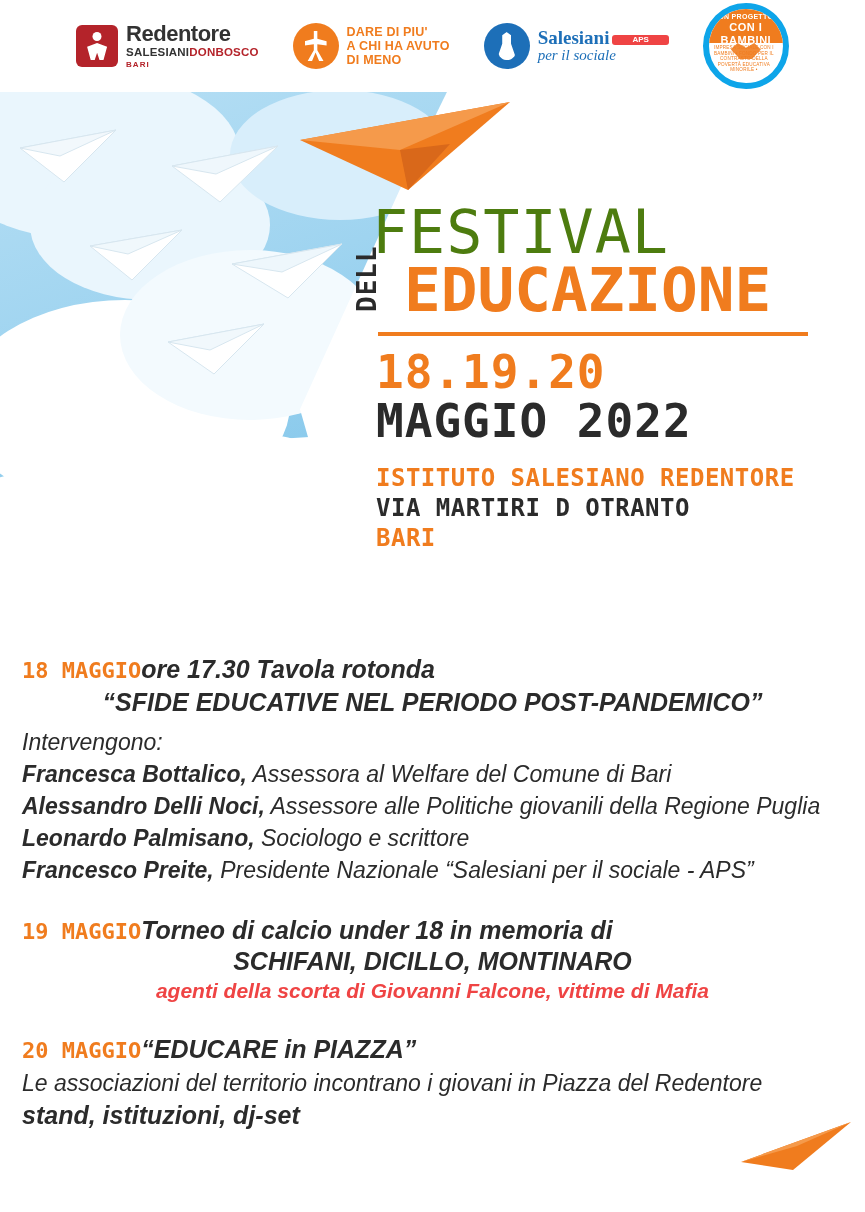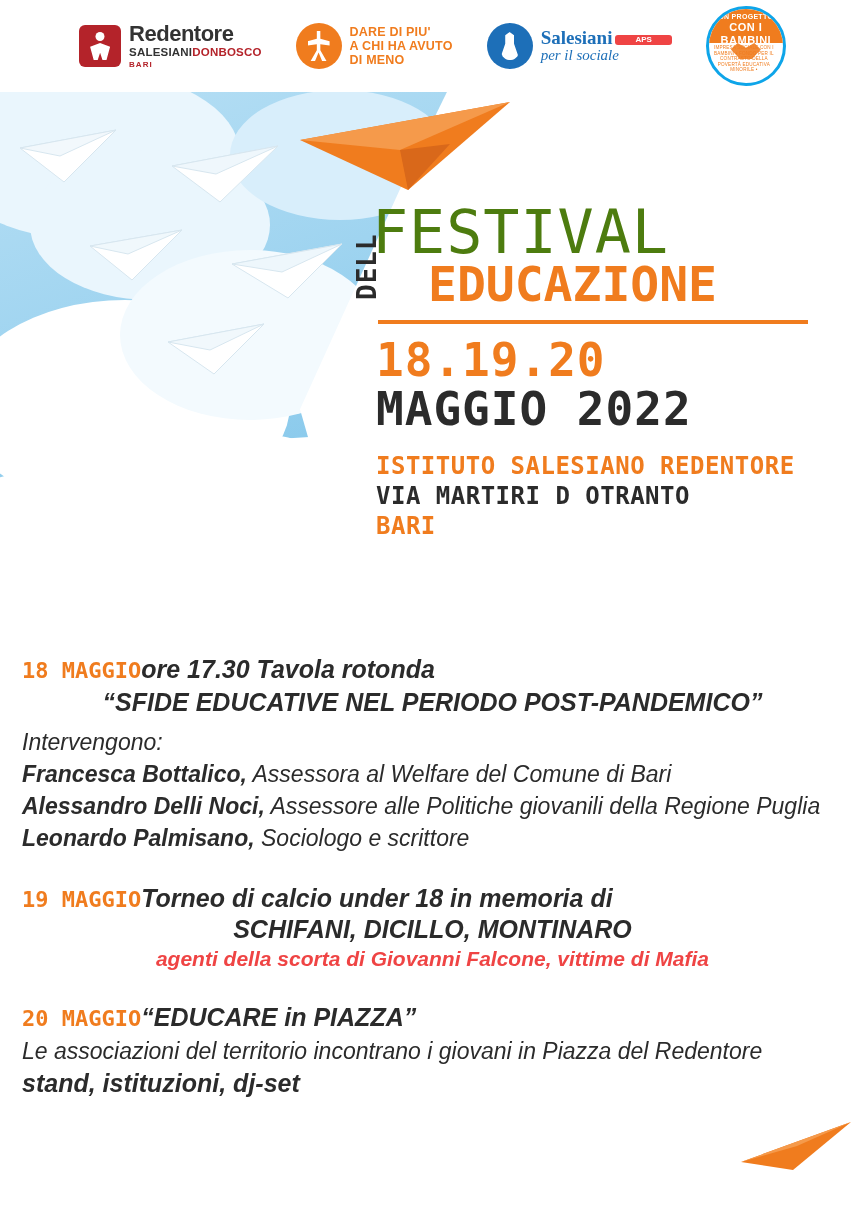--- a/index.html
+++ b/index.html
@@ -60,21 +60,21 @@
   .sal-txt{line-height:1.05;}
   .sal-txt .s1{font-size:19px;color:#1d6fb8;font-family:"Liberation Serif",serif;font-weight:bold;}
   .sal-txt .s1 .chip{
     display:inline-block;background:#ef4444;color:#ffffff;font-size:8px;
     border-radius:3px;padding:1px 20px;vertical-align:middle;margin-left:3px;
     font-family:"Liberation Sans",sans-serif;
   }
   .sal-txt .s2{font-size:15px;color:#1d6fb8;font-family:"Liberation Serif",serif;font-style:italic;}
 
   .conbambini{
-    width:74px;height:74px;border-radius:50%;border:3px solid #0ea5e9;
+    width:74px;height:74px;border-radius:50%;border:6px solid #0ea5e9;
     position:relative;flex:0 0 auto;background:#ffffff;overflow:hidden;
   }
   .conbambini .cap{
     position:absolute;left:0;top:0;width:100%;height:34px;background:#f07c1e;
     color:#ffffff;font-size:7px;font-weight:bold;text-align:center;line-height:1.15;
     padding-top:4px;box-sizing:border-box;letter-spacing:0.3px;
   }
   .conbambini .cap .big{font-size:11px;display:block;letter-spacing:0.5px;}
   .conbambini .ring{
     position:absolute;left:4px;top:36px;width:62px;height:32px;
@@ -118,22 +118,22 @@
     font-weight:normal;font-size:60px;line-height:0.92;color:#4d7c0f;
     letter-spacing:1px;
   }
   .t-row2{display:flex;align-items:flex-end;gap:6px;margin-top:2px;}
   .t-dell{
     font-family:"DejaVu Sans Mono", monospace;font-weight:bold;font-size:26px;
     color:#2b2b2b;transform:rotate(-90deg);transform-origin:left bottom;
     position:relative;left:6px;top:-6px;height:26px;width:26px;letter-spacing:1px;
   }
   .t-educazione{
-    font-family:"DejaVu Sans Mono", monospace;font-weight:bold;font-size:48px;
-    line-height:0.92;color:#f07c1e;letter-spacing:0px;margin-left:24px;
+    font-family:"DejaVu Sans Mono", monospace;font-weight:bold;font-size:61px;
+    line-height:0.92;color:#f07c1e;letter-spacing:0px;
   }
   .rule{height:4px;background:#f07c1e;width:430px;margin:14px 0 12px 6px;}
   .t-dates{
     font-family:"DejaVu Sans Mono", monospace;font-weight:bold;font-size:46px;
     color:#f07c1e;letter-spacing:1px;line-height:1.05;margin-left:4px;
   }
   .t-month{
     font-family:"DejaVu Sans Mono", monospace;font-weight:bold;font-size:46px;
     color:#2b2b2b;letter-spacing:1px;line-height:1.05;margin-left:4px;
   }
@@ -315,20 +315,24 @@
         <span class="role">Assessora al Welfare del Comune di Bari</span>
       </div>
       <div class="speaker">
         <span class="nm">Alessandro Delli Noci,</span>
         <span class="role">Assessore alle Politiche giovanili della Regione Puglia</span>
       </div>
       <div class="speaker">
         <span class="nm">Leonardo Palmisano,</span>
         <span class="role">Sociologo e scrittore</span>
       </div>
+      <div class="speaker">
+        <span class="nm">Francesco Preite,</span>
+        <span class="role">Presidente Nazionale “Salesiani per il sociale - APS”</span>
+      </div>
     </div>
 
     <div class="spacer"></div>
 
     <div class="day">
       <div class="dayline">
         <span class="daylabel">19 MAGGIO</span>
         <span class="dayhead">Torneo di calcio under 18 in memoria di</span>
       </div>
       <div class="daysub">SCHIFANI, DICILLO, MONTINARO</div>

